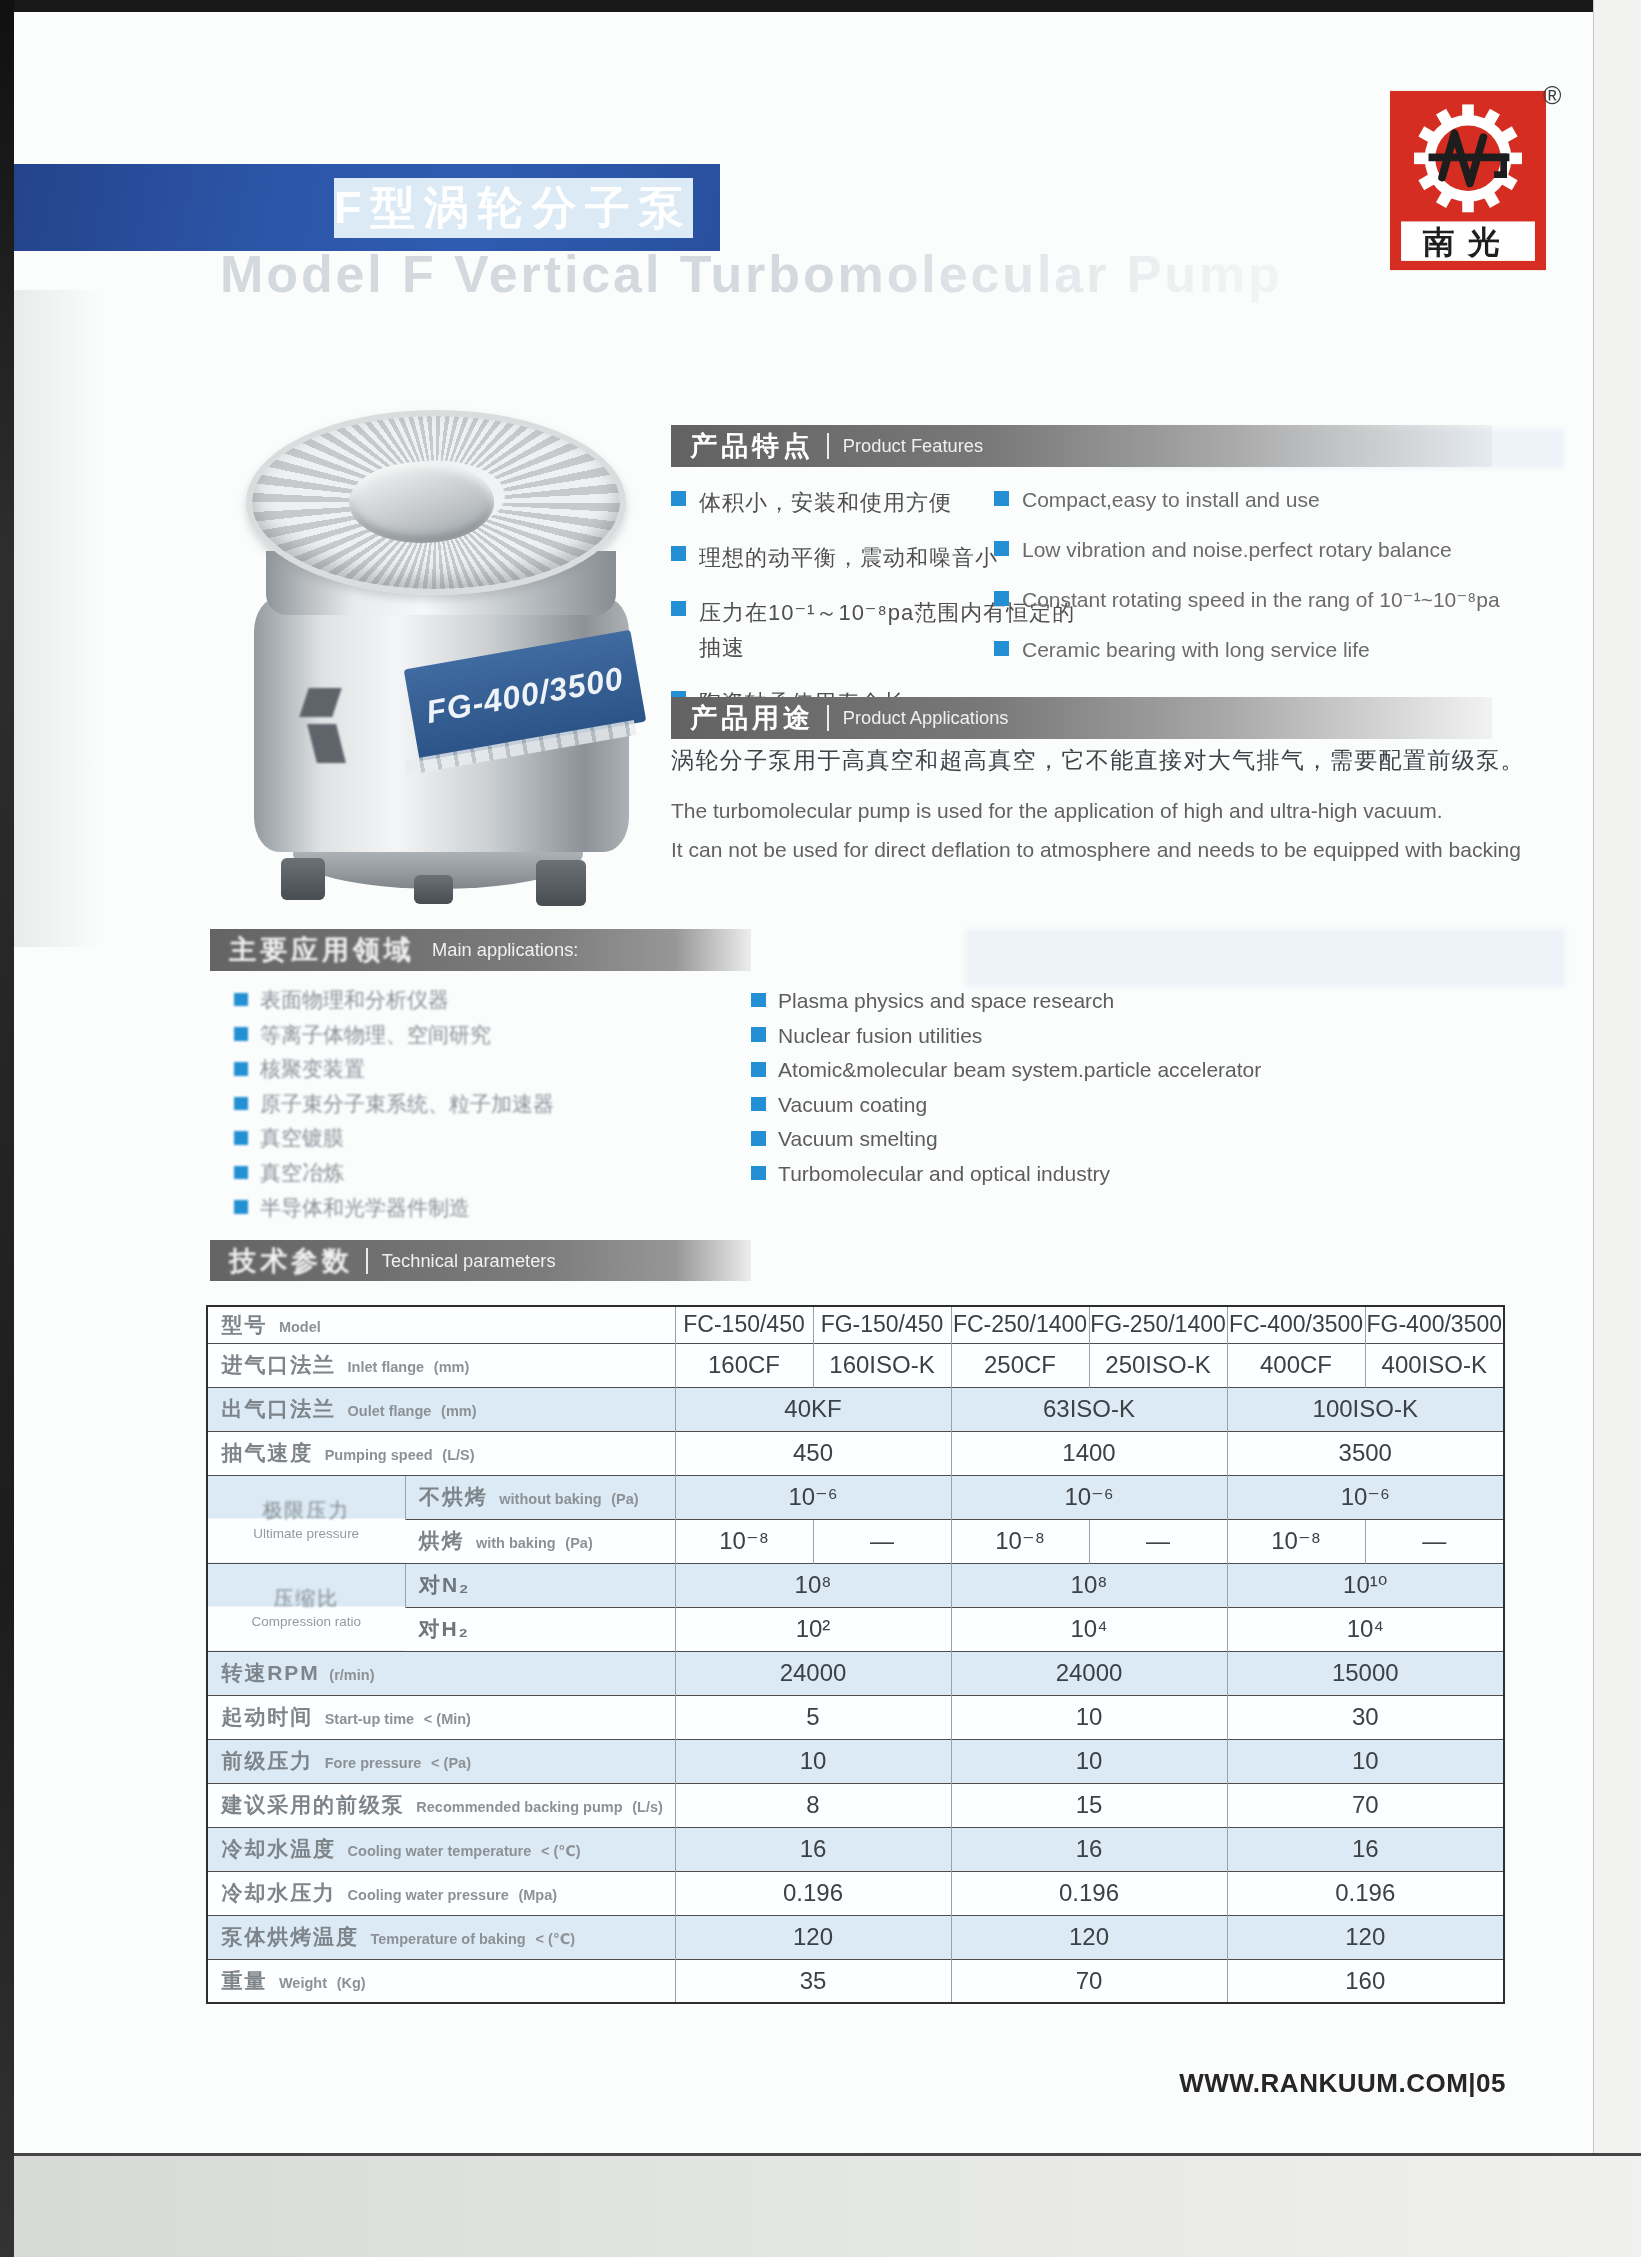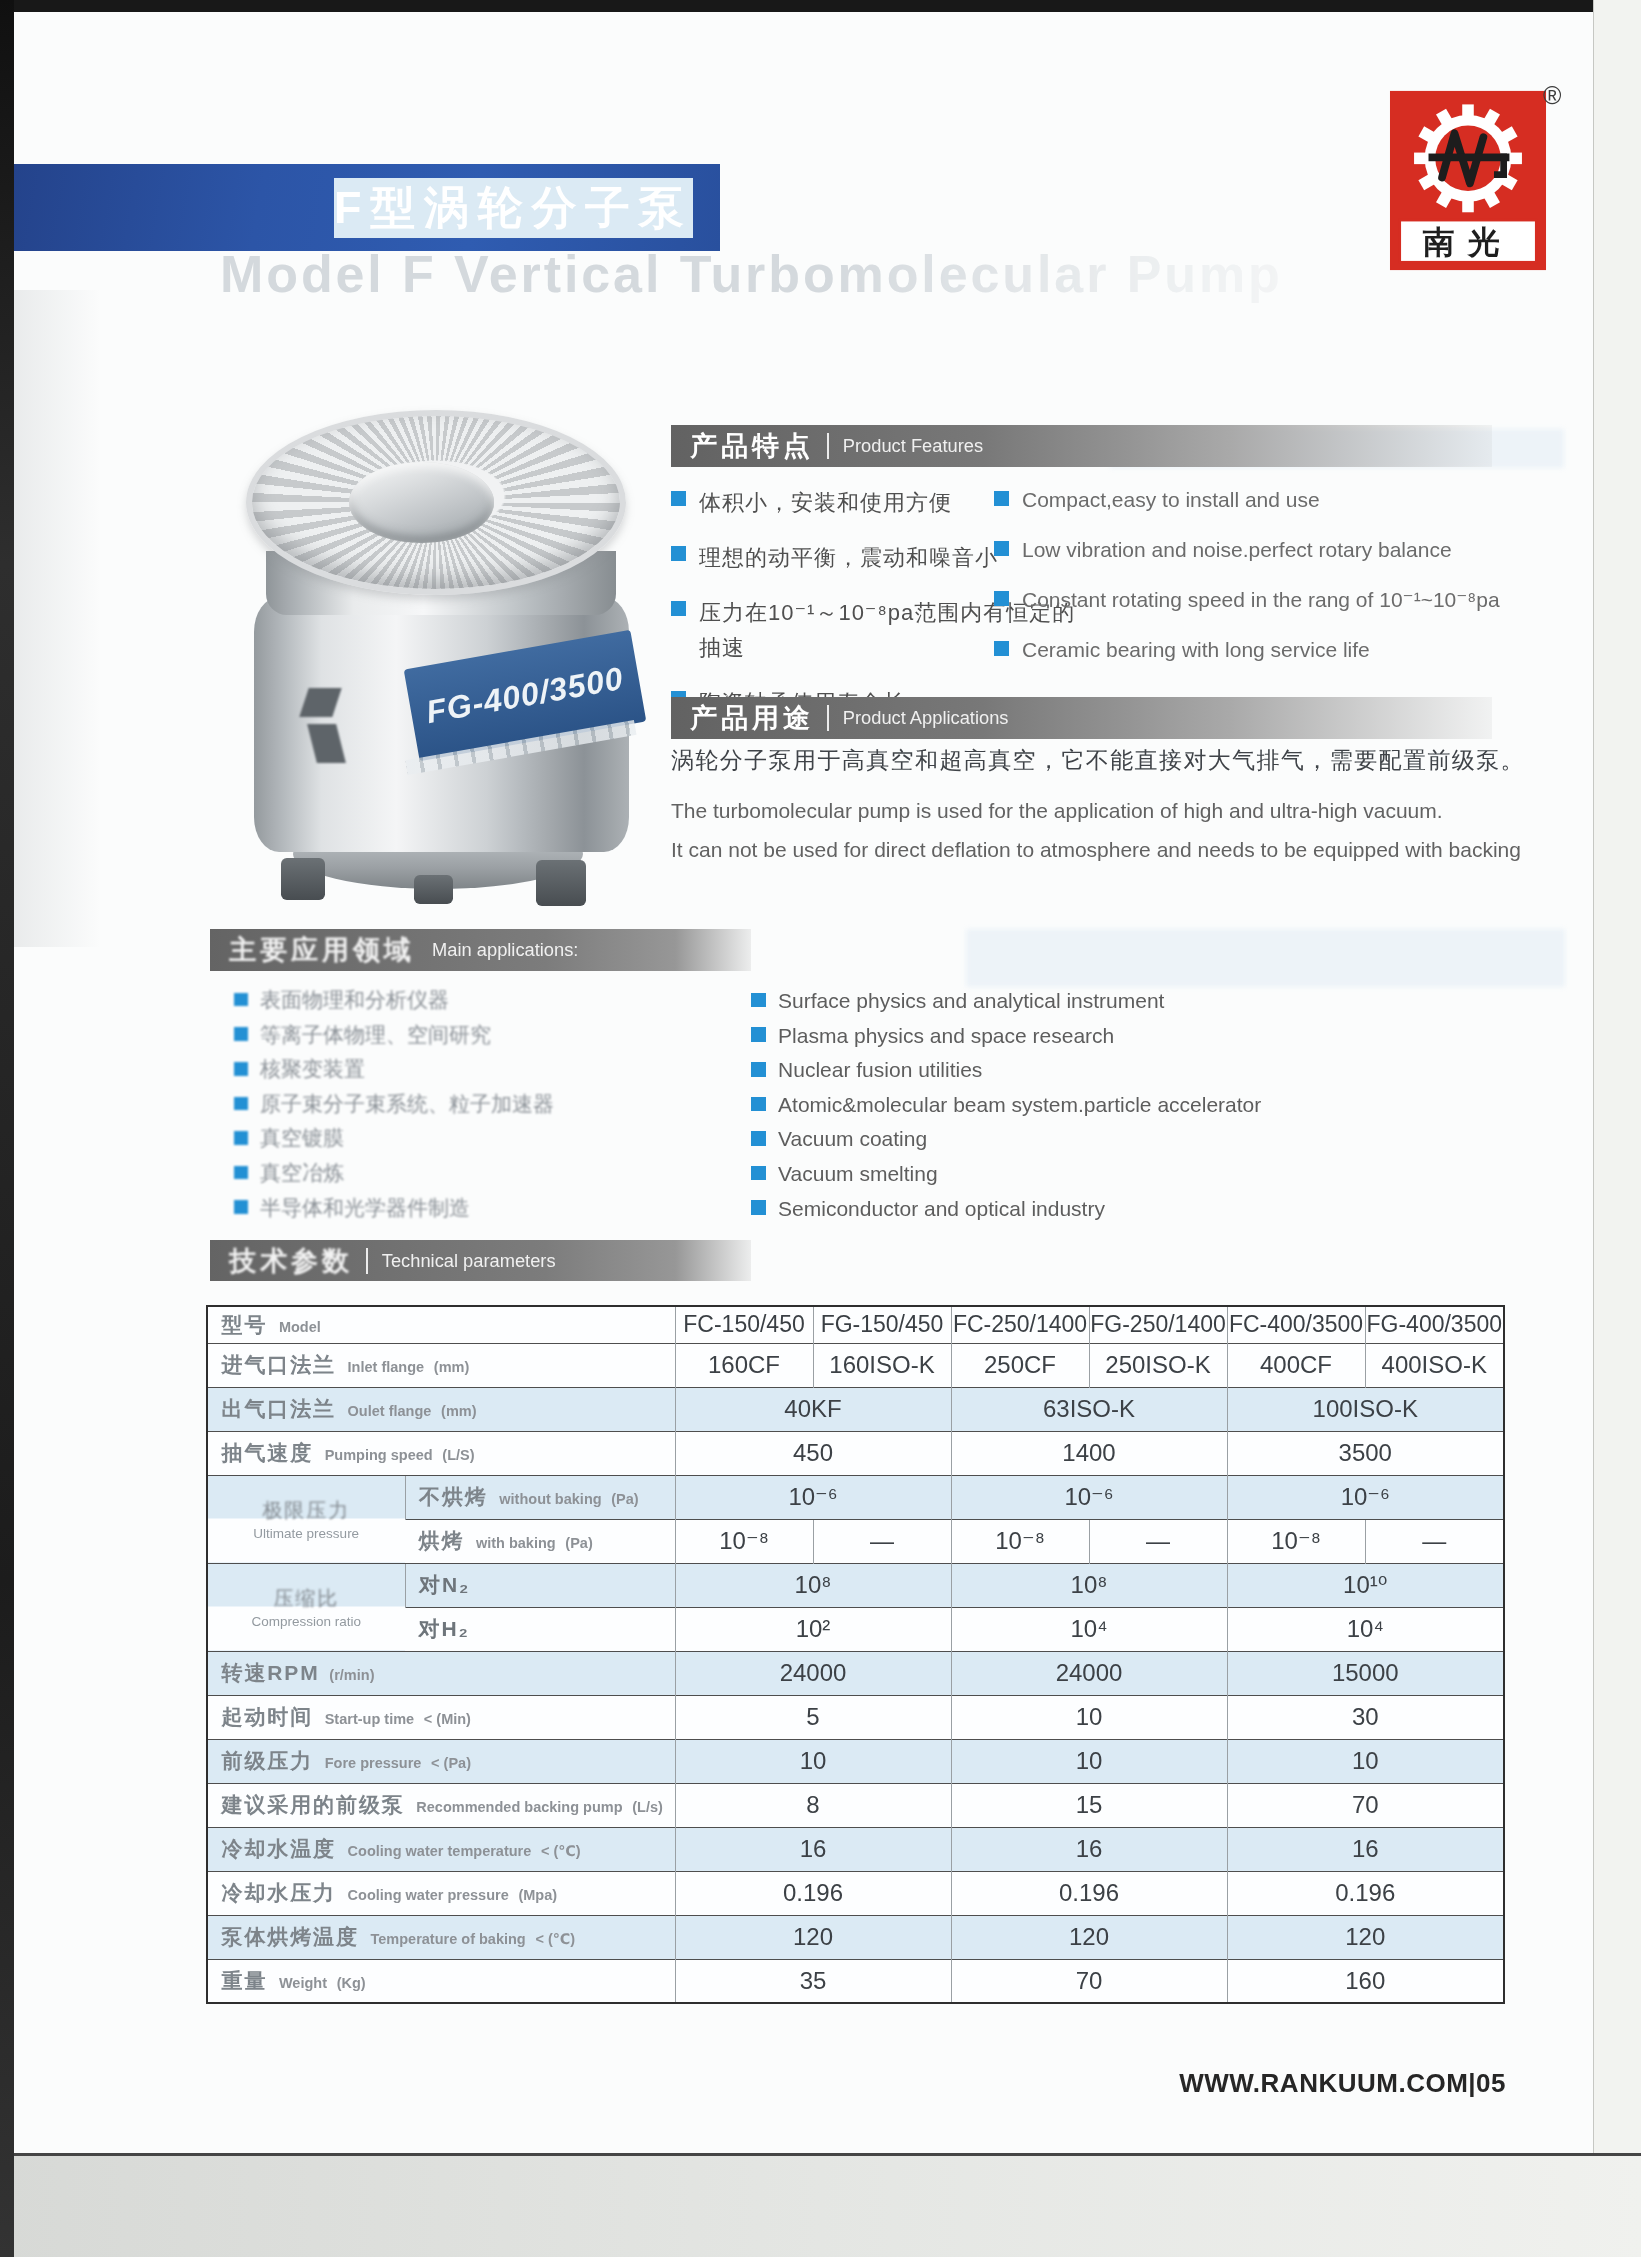--- a/index.html
+++ b/index.html
@@ -260,45 +260,41 @@
         <span>真空冶炼</span>
       </div>
     <div class="bitem">
         <span class="sq"></span>
         <span>半导体和光学器件制造</span>
       </div>
   </div>
   <div class="blist main-en">
     <div class="bitem">
         <span class="sq"></span>
-        <span>Surface physics and analytical instrument</span>
-      </div>
-    <div class="bitem">
-        <span class="sq"></span>
         <span>Plasma physics and space research</span>
       </div>
     <div class="bitem">
         <span class="sq"></span>
         <span>Nuclear fusion utilities</span>
       </div>
     <div class="bitem">
         <span class="sq"></span>
         <span>Atomic&amp;molecular beam system.particle accelerator</span>
       </div>
     <div class="bitem">
         <span class="sq"></span>
         <span>Vacuum coating</span>
       </div>
     <div class="bitem">
         <span class="sq"></span>
         <span>Vacuum smelting</span>
       </div>
     <div class="bitem">
         <span class="sq"></span>
-        <span>Semiconductor and optical industry</span>
+        <span>Turbomolecular and optical industry</span>
       </div>
   </div>
 
   <div class="secband narrow" style="left:210px;top:1240px;height:41px;">
     <span class="cn blurry">技术参数</span>
     <span class="sep"></span>
     <span class="en soft">Technical parameters</span>
   </div>
 
   <table class="ptable">

